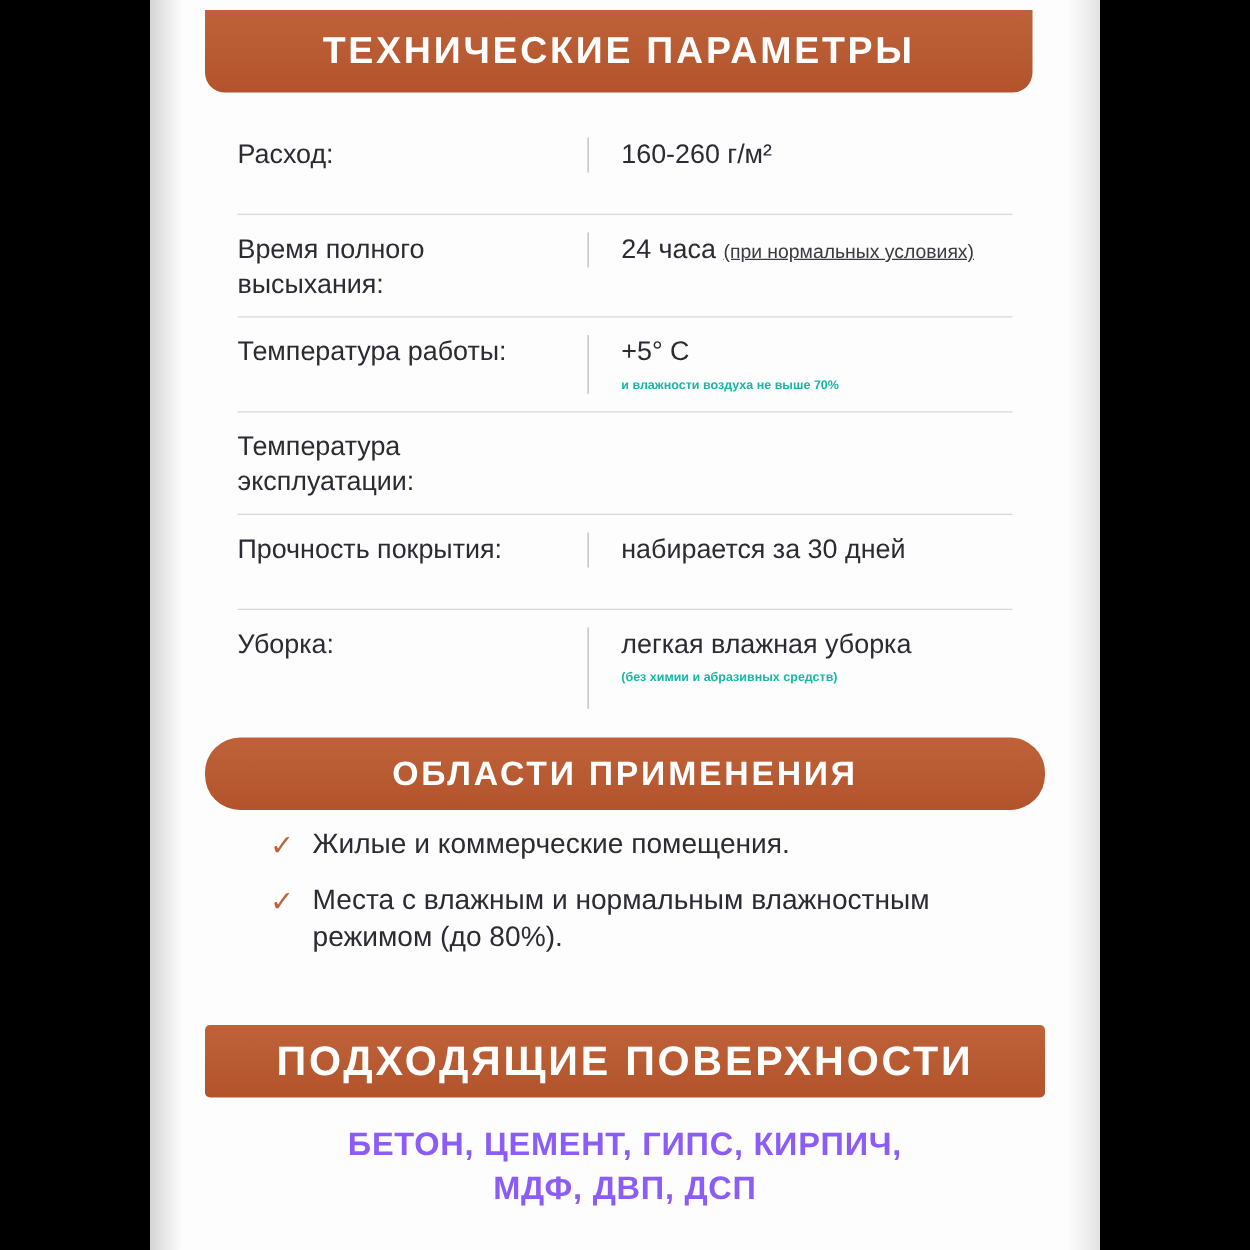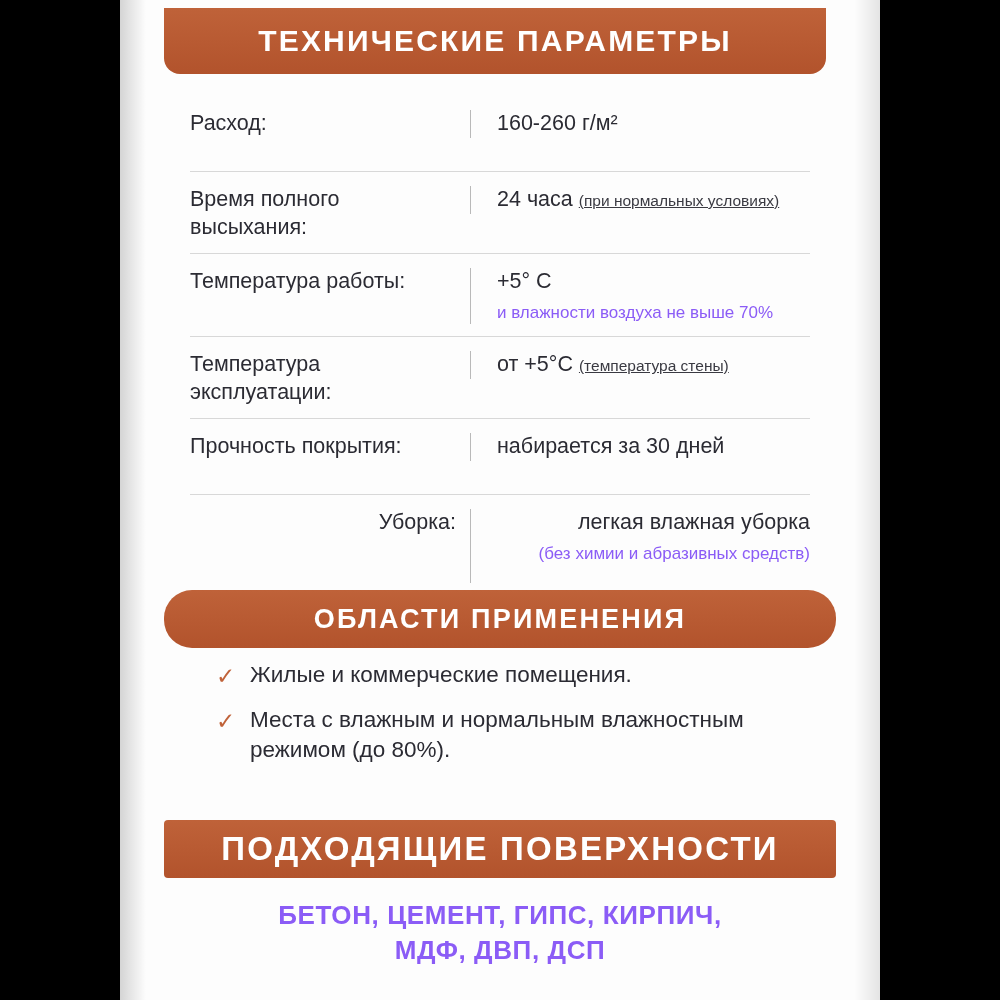--- a/index.html
+++ b/index.html
@@ -78,21 +78,21 @@
     left: 190px; top: 96px;
     width: 620px;
   }
   .row {
     display: flex;
     align-items: flex-start;
     border-bottom: 1px solid #d8d8d8;
     min-height: 76px;
     padding: 14px 0 12px 0;
   }
-  .row:last-child { border-bottom: none; text-align: right; }
+  .row:last-child { border-bottom: none; }
   .cell-label {
     width: 280px;
     padding-right: 14px;
     font-size: 21.5px;
     color: #2b2b33;
     line-height: 1.28;
   }
   .cell-value {
     flex: 1;
     border-left: 1px solid #b9b9b9;
@@ -102,23 +102,24 @@
     line-height: 1.3;
   }
   .val-main { white-space: nowrap; }
   .val-sub {
     font-size: 15.5px;
     color: #3a3a42;
     text-decoration: underline;
   }
   .val-sub-block {
     display: block;
-    font-size: 17px;
-    color: #8b5cf6;
+    font-size: 10px;
+    color: #14b8a6;
     margin-top: 6px;
+    font-weight: bold;
   }
   
   #row-cleaning .cell-value { padding-bottom: 18px; }
 
   
   .bullets {
     position: absolute;
     left: 216px; top: 660px;
     width: 600px;
   }
@@ -186,24 +187,20 @@
       <div class="row">
         <div class="cell-label">Температура работы:</div>
         <div class="cell-value">
           <span class="val-main">+5° C</span>
           <span class="val-sub-block">и влажности воздуха не выше 70%</span>
         </div>
       </div>
 
       <div class="row">
         <div class="cell-label">Температура эксплуатации:</div>
-        <div class="cell-value">
-          <span class="val-main">от +5°C</span>
-          <span class="val-sub">(температура стены)</span>
-        </div>
       </div>
 
       <div class="row">
         <div class="cell-label">Прочность покрытия:</div>
         <div class="cell-value">
           <span class="val-main">набирается за 30 дней</span>
         </div>
       </div>
 
       <div class="row" id="row-cleaning">

